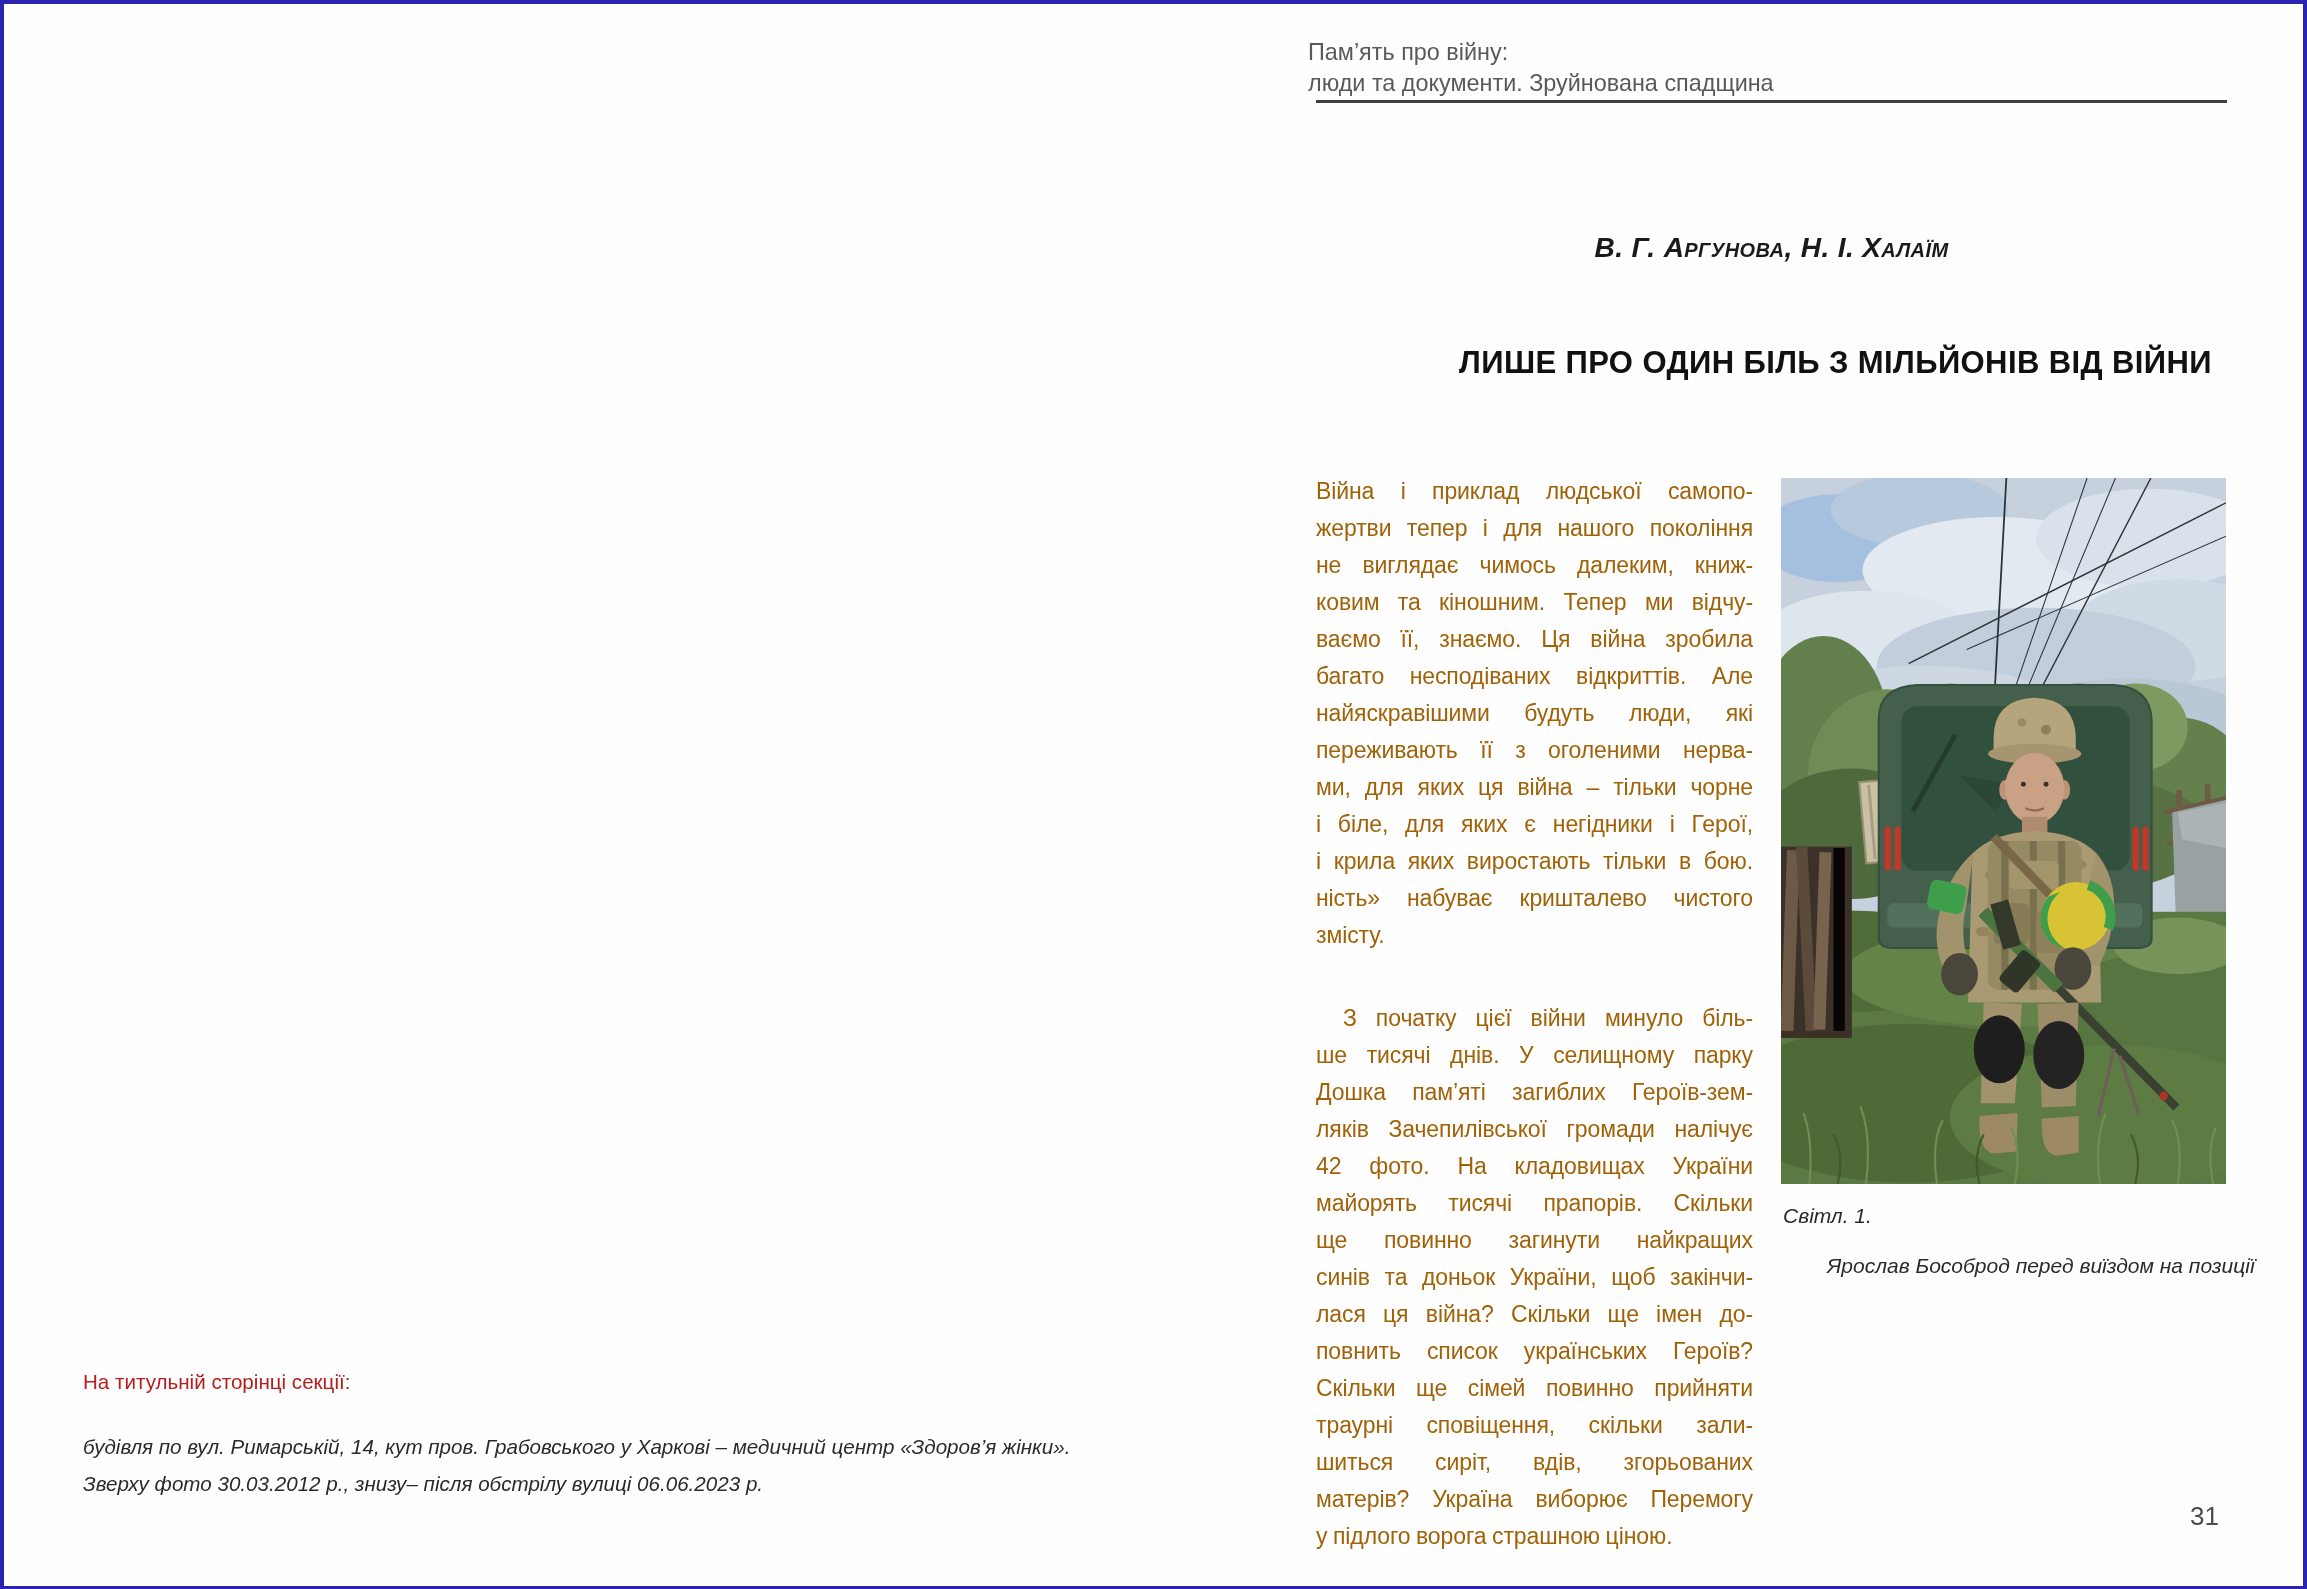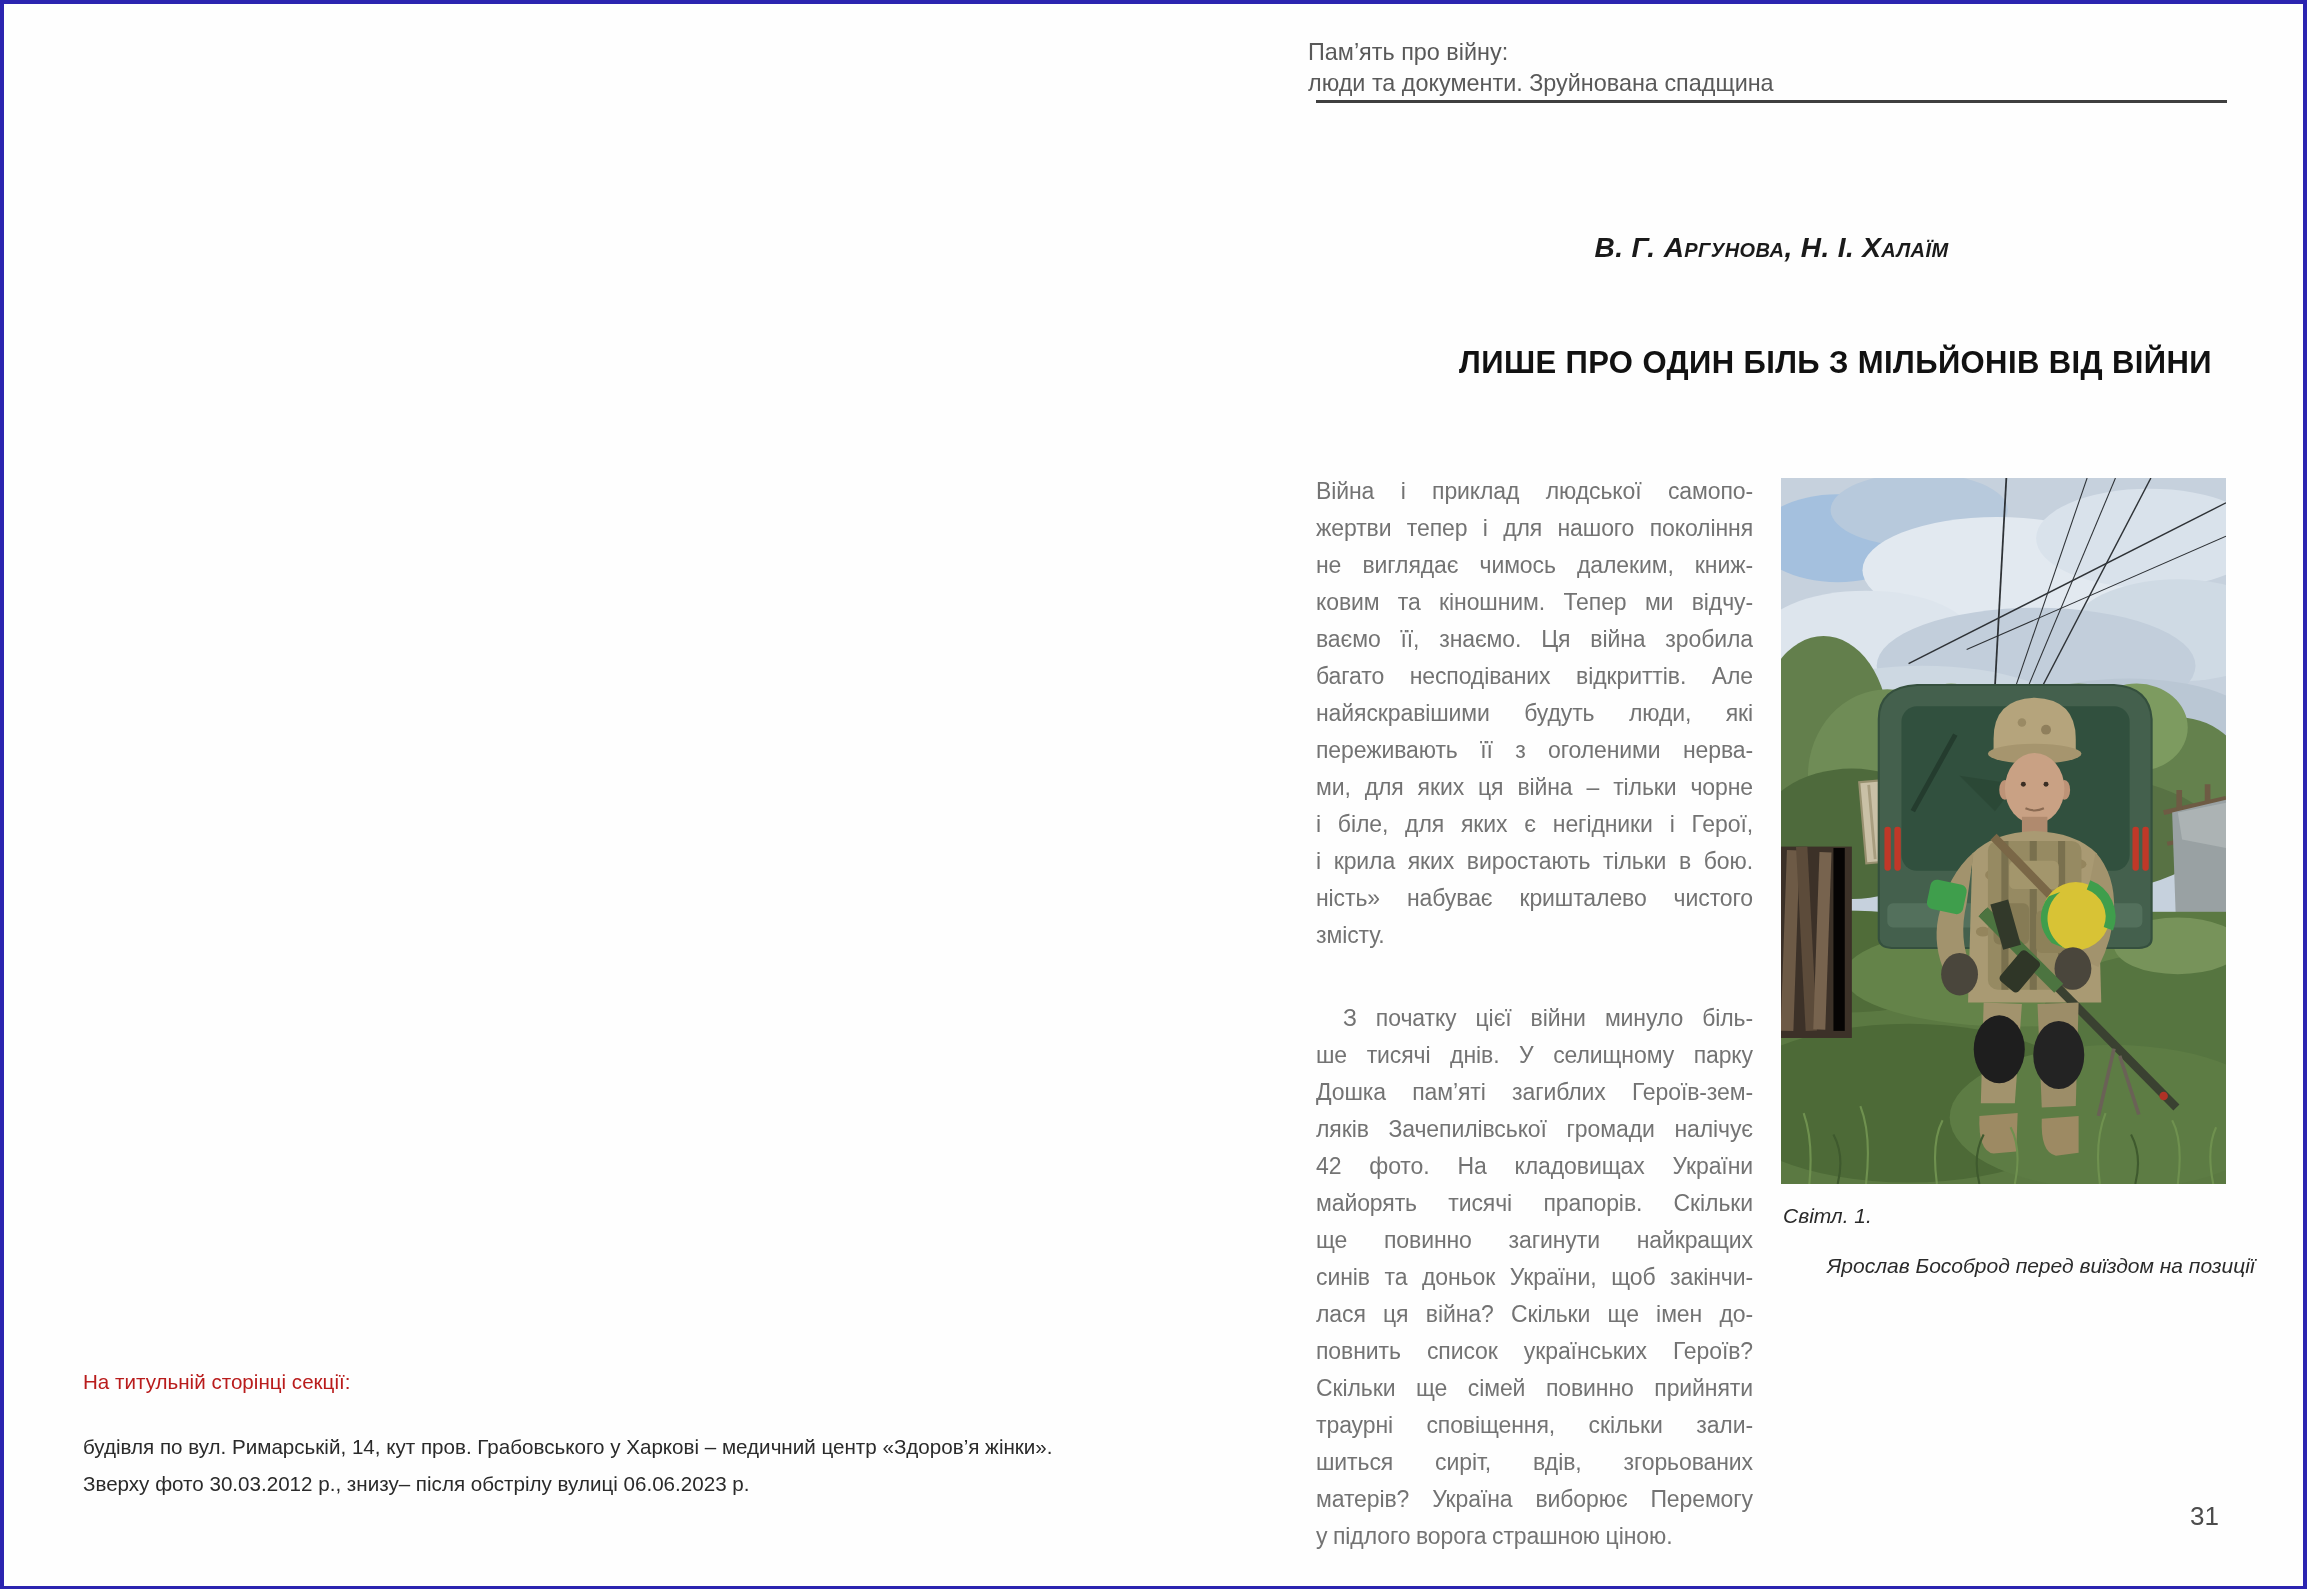--- a/index.html
+++ b/index.html
@@ -29,21 +29,21 @@
   }
   
   .title{
     position:absolute;top:339px;left:1376px;width:911px;
     text-align:center;font-weight:bold;font-size:31px;line-height:40px;color:#111;
     letter-spacing:0.4px;
   }
   
   .body-col{
     position:absolute;top:469px;left:1312px;width:437px;
-    font-size:23px;color:#737373;letter-spacing:-0.1px;word-spacing:-0.7px;
+    font-size:23px;color:#a16207;letter-spacing:-0.1px;word-spacing:-0.7px;
   }
   .bline{
     text-align:justify;text-align-last:justify;
     height:37px;line-height:37px;overflow:hidden;white-space:nowrap0;
   }
   .bline.last{text-align-last:left;}
   .bline.indent{text-indent:27px;margin-top:46px;}
   
   .figure{
     position:absolute;top:474px;left:1777px;width:445px;height:706px;
@@ -58,21 +58,21 @@
     position:absolute;top:1248px;left:1823px;width:454px;
     font-style:italic;font-size:21px;line-height:28px;color:#2a2a2a;
   }
   
   .left-intro{
     position:absolute;top:1366px;left:79px;width:1134px;
     font-size:20.6px;color:#b91c1c;
   }
   .left-caption{
     position:absolute;top:1424px;left:79px;width:1134px;
-    font-size:20.6px;line-height:37px;color:#2a2a2a;
+    font-style:italic;font-size:20.6px;line-height:37px;color:#2a2a2a;
   }
   
   .page-number{
     position:absolute;top:1497px;right:84px;
     font-size:26px;color:#4c4c4c;
   }
 </style>
 </head>
 <body>
 

